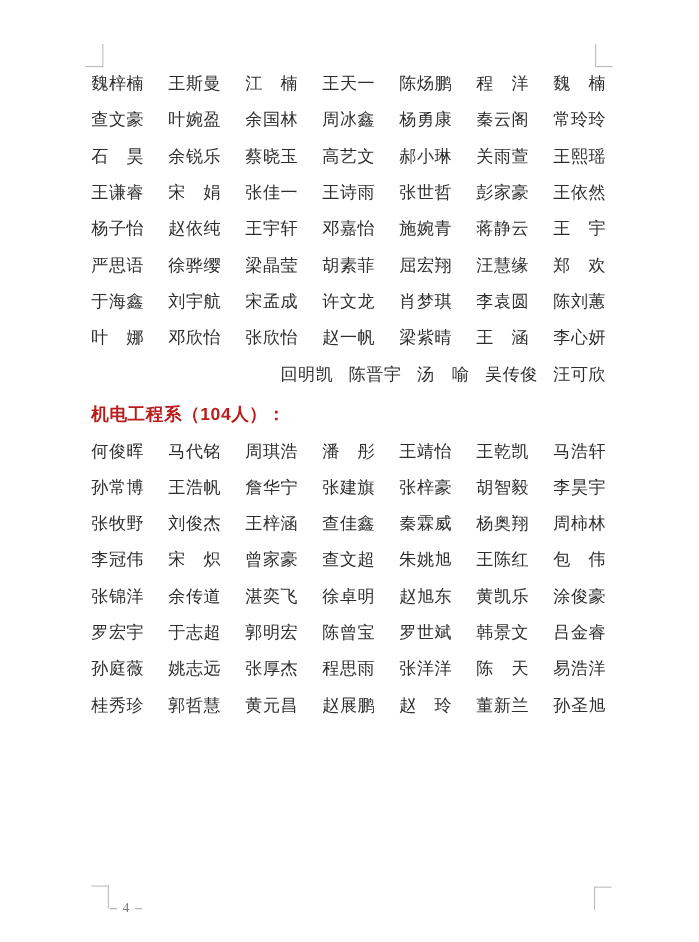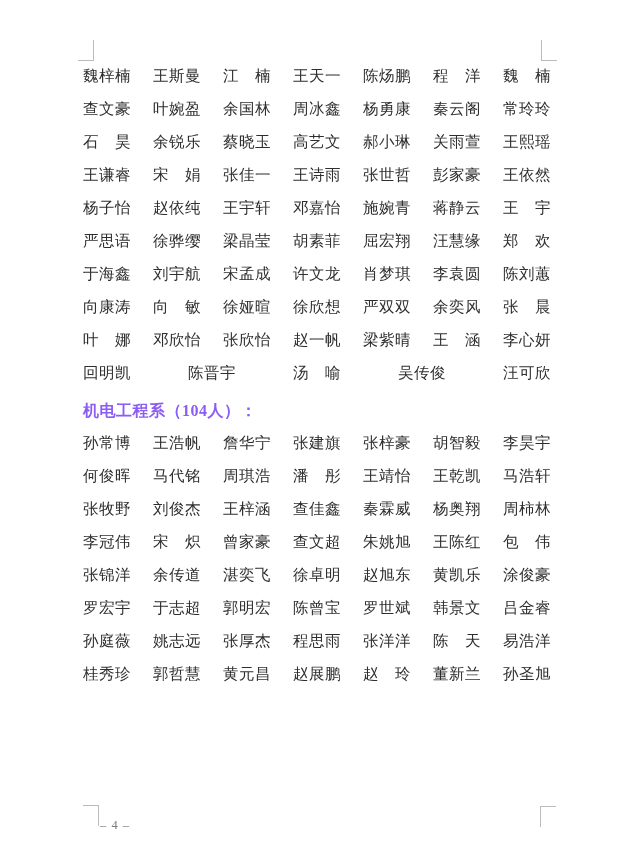--- a/index.html
+++ b/index.html
@@ -37,30 +37,30 @@
     display: flex;
     justify-content: space-between;
     align-items: center;
     height: 33px;
     font-size: 15.5px;
     color: #2e2e2e;
     white-space: pre;
     letter-spacing: 0.5px;
   }
   .name-row.partial {
-    justify-content: space-between;
+    justify-content: flex-end;
     gap: 14px;
   }
   .name { display: inline-block; }
 
   .section-heading {
-    font-family: Liberation Serif, serif;
+    font-family: Liberation Sans, sans-serif;
     font-weight: bold;
     font-size: 16px;
-    color: #8b5cf6;
+    color: #b91c1c;
     height: 33px;
     line-height: 33px;
     margin-top: 4px;
     letter-spacing: 0.5px;
   }
 
   .footer-pagenum {
     position: absolute;
     left: 100px;
     top: 818px;
@@ -80,26 +80,25 @@
   <div class="crop br"></div>
 
   <div class="content">
       <div class="name-row"><span class="name">魏梓楠</span><span class="name">王斯曼</span><span class="name">江　楠</span><span class="name">王天一</span><span class="name">陈炀鹏</span><span class="name">程　洋</span><span class="name">魏　楠</span></div>
       <div class="name-row"><span class="name">查文豪</span><span class="name">叶婉盈</span><span class="name">余国林</span><span class="name">周冰鑫</span><span class="name">杨勇康</span><span class="name">秦云阁</span><span class="name">常玲玲</span></div>
       <div class="name-row"><span class="name">石　昊</span><span class="name">余锐乐</span><span class="name">蔡晓玉</span><span class="name">高艺文</span><span class="name">郝小琳</span><span class="name">关雨萱</span><span class="name">王熙瑶</span></div>
       <div class="name-row"><span class="name">王谦睿</span><span class="name">宋　娟</span><span class="name">张佳一</span><span class="name">王诗雨</span><span class="name">张世哲</span><span class="name">彭家豪</span><span class="name">王依然</span></div>
       <div class="name-row"><span class="name">杨子怡</span><span class="name">赵依纯</span><span class="name">王宇轩</span><span class="name">邓嘉怡</span><span class="name">施婉青</span><span class="name">蒋静云</span><span class="name">王　宇</span></div>
       <div class="name-row"><span class="name">严思语</span><span class="name">徐骅缨</span><span class="name">梁晶莹</span><span class="name">胡素菲</span><span class="name">屈宏翔</span><span class="name">汪慧缘</span><span class="name">郑　欢</span></div>
       <div class="name-row"><span class="name">于海鑫</span><span class="name">刘宇航</span><span class="name">宋孟成</span><span class="name">许文龙</span><span class="name">肖梦琪</span><span class="name">李袁圆</span><span class="name">陈刘蕙</span></div>
-      <div class="name-row"><span class="name">向康涛</span><span class="name">向　敏</span><span class="name">徐娅暄</span><span class="name">徐欣想</span><span class="name">严双双</span><span class="name">余奕风</span><span class="name">张　晨</span></div>
       <div class="name-row"><span class="name">叶　娜</span><span class="name">邓欣怡</span><span class="name">张欣怡</span><span class="name">赵一帆</span><span class="name">梁紫晴</span><span class="name">王　涵</span><span class="name">李心妍</span></div>
       <div class="name-row partial"><span class="name">回明凯</span><span class="name">陈晋宇</span><span class="name">汤　喻</span><span class="name">吴传俊</span><span class="name">汪可欣</span></div>
       <div class="section-heading">机电工程系（104人）：</div>
+      <div class="name-row"><span class="name">何俊晖</span><span class="name">马代铭</span><span class="name">周琪浩</span><span class="name">潘　彤</span><span class="name">王靖怡</span><span class="name">王乾凯</span><span class="name">马浩轩</span></div>
       <div class="name-row"><span class="name">孙常博</span><span class="name">王浩帆</span><span class="name">詹华宁</span><span class="name">张建旗</span><span class="name">张梓豪</span><span class="name">胡智毅</span><span class="name">李昊宇</span></div>
-      <div class="name-row"><span class="name">何俊晖</span><span class="name">马代铭</span><span class="name">周琪浩</span><span class="name">潘　彤</span><span class="name">王靖怡</span><span class="name">王乾凯</span><span class="name">马浩轩</span></div>
       <div class="name-row"><span class="name">张牧野</span><span class="name">刘俊杰</span><span class="name">王梓涵</span><span class="name">查佳鑫</span><span class="name">秦霖威</span><span class="name">杨奥翔</span><span class="name">周柿林</span></div>
       <div class="name-row"><span class="name">李冠伟</span><span class="name">宋　炽</span><span class="name">曾家豪</span><span class="name">查文超</span><span class="name">朱姚旭</span><span class="name">王陈红</span><span class="name">包　伟</span></div>
       <div class="name-row"><span class="name">张锦洋</span><span class="name">余传道</span><span class="name">湛奕飞</span><span class="name">徐卓明</span><span class="name">赵旭东</span><span class="name">黄凯乐</span><span class="name">涂俊豪</span></div>
       <div class="name-row"><span class="name">罗宏宇</span><span class="name">于志超</span><span class="name">郭明宏</span><span class="name">陈曾宝</span><span class="name">罗世斌</span><span class="name">韩景文</span><span class="name">吕金睿</span></div>
       <div class="name-row"><span class="name">孙庭薇</span><span class="name">姚志远</span><span class="name">张厚杰</span><span class="name">程思雨</span><span class="name">张洋洋</span><span class="name">陈　天</span><span class="name">易浩洋</span></div>
       <div class="name-row"><span class="name">桂秀珍</span><span class="name">郭哲慧</span><span class="name">黄元昌</span><span class="name">赵展鹏</span><span class="name">赵　玲</span><span class="name">董新兰</span><span class="name">孙圣旭</span></div>
     </div>
 
   <div class="footer-pagenum">– 4 –</div>
 </div>

